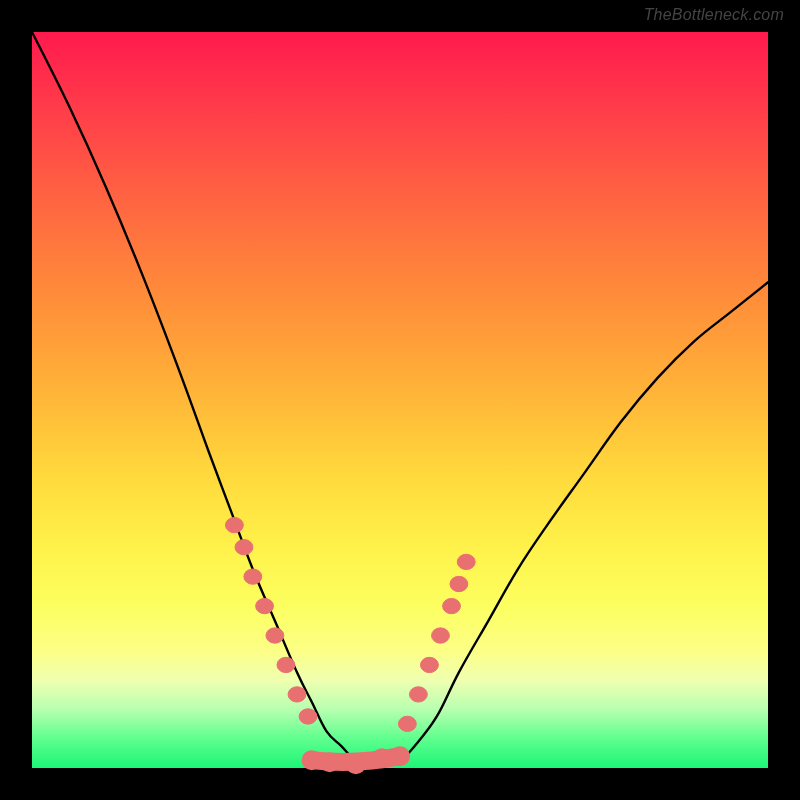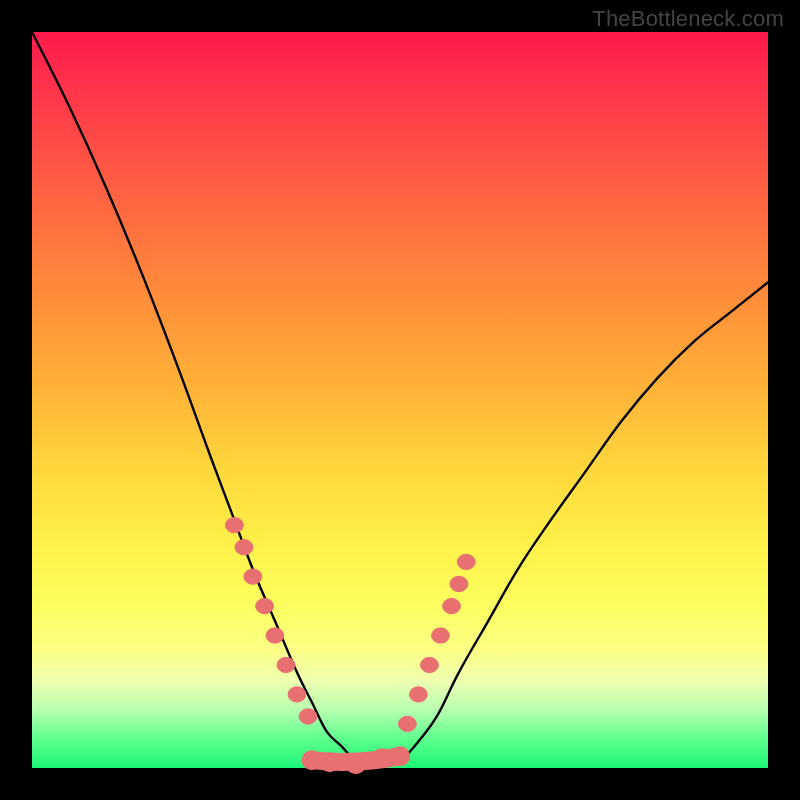--- a/index.html
+++ b/index.html
@@ -41,24 +41,25 @@
       #b9ffb0 92%,
       #5fff8e 96%,
       #1cf577 100%
     );
   }
   .watermark {
     position: absolute;
     top: 6px;
     right: 16px;
     color: #444;
-    font-size: 22px;
+    font-size: 16px;
     font-weight: 500;
     letter-spacing: 0.2px;
     user-select: none;
+    font-style: italic;
   }
   svg.curve {
     position: absolute;
     left: 0;
     top: 0;
     width: 736px;
     height: 736px;
     overflow: visible;
   }
   .curve-path {

